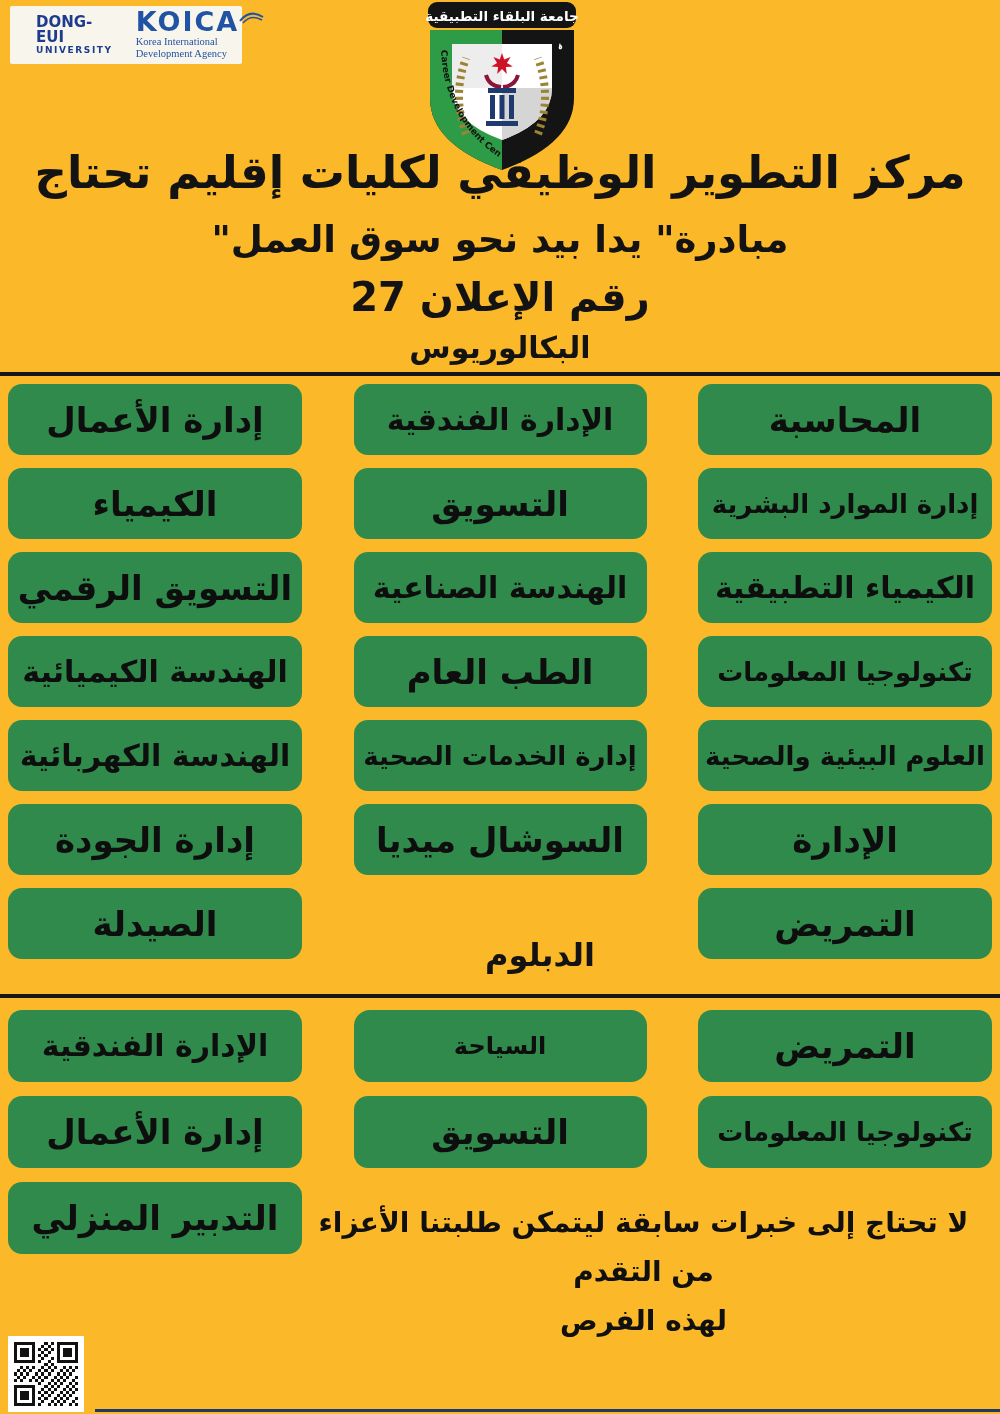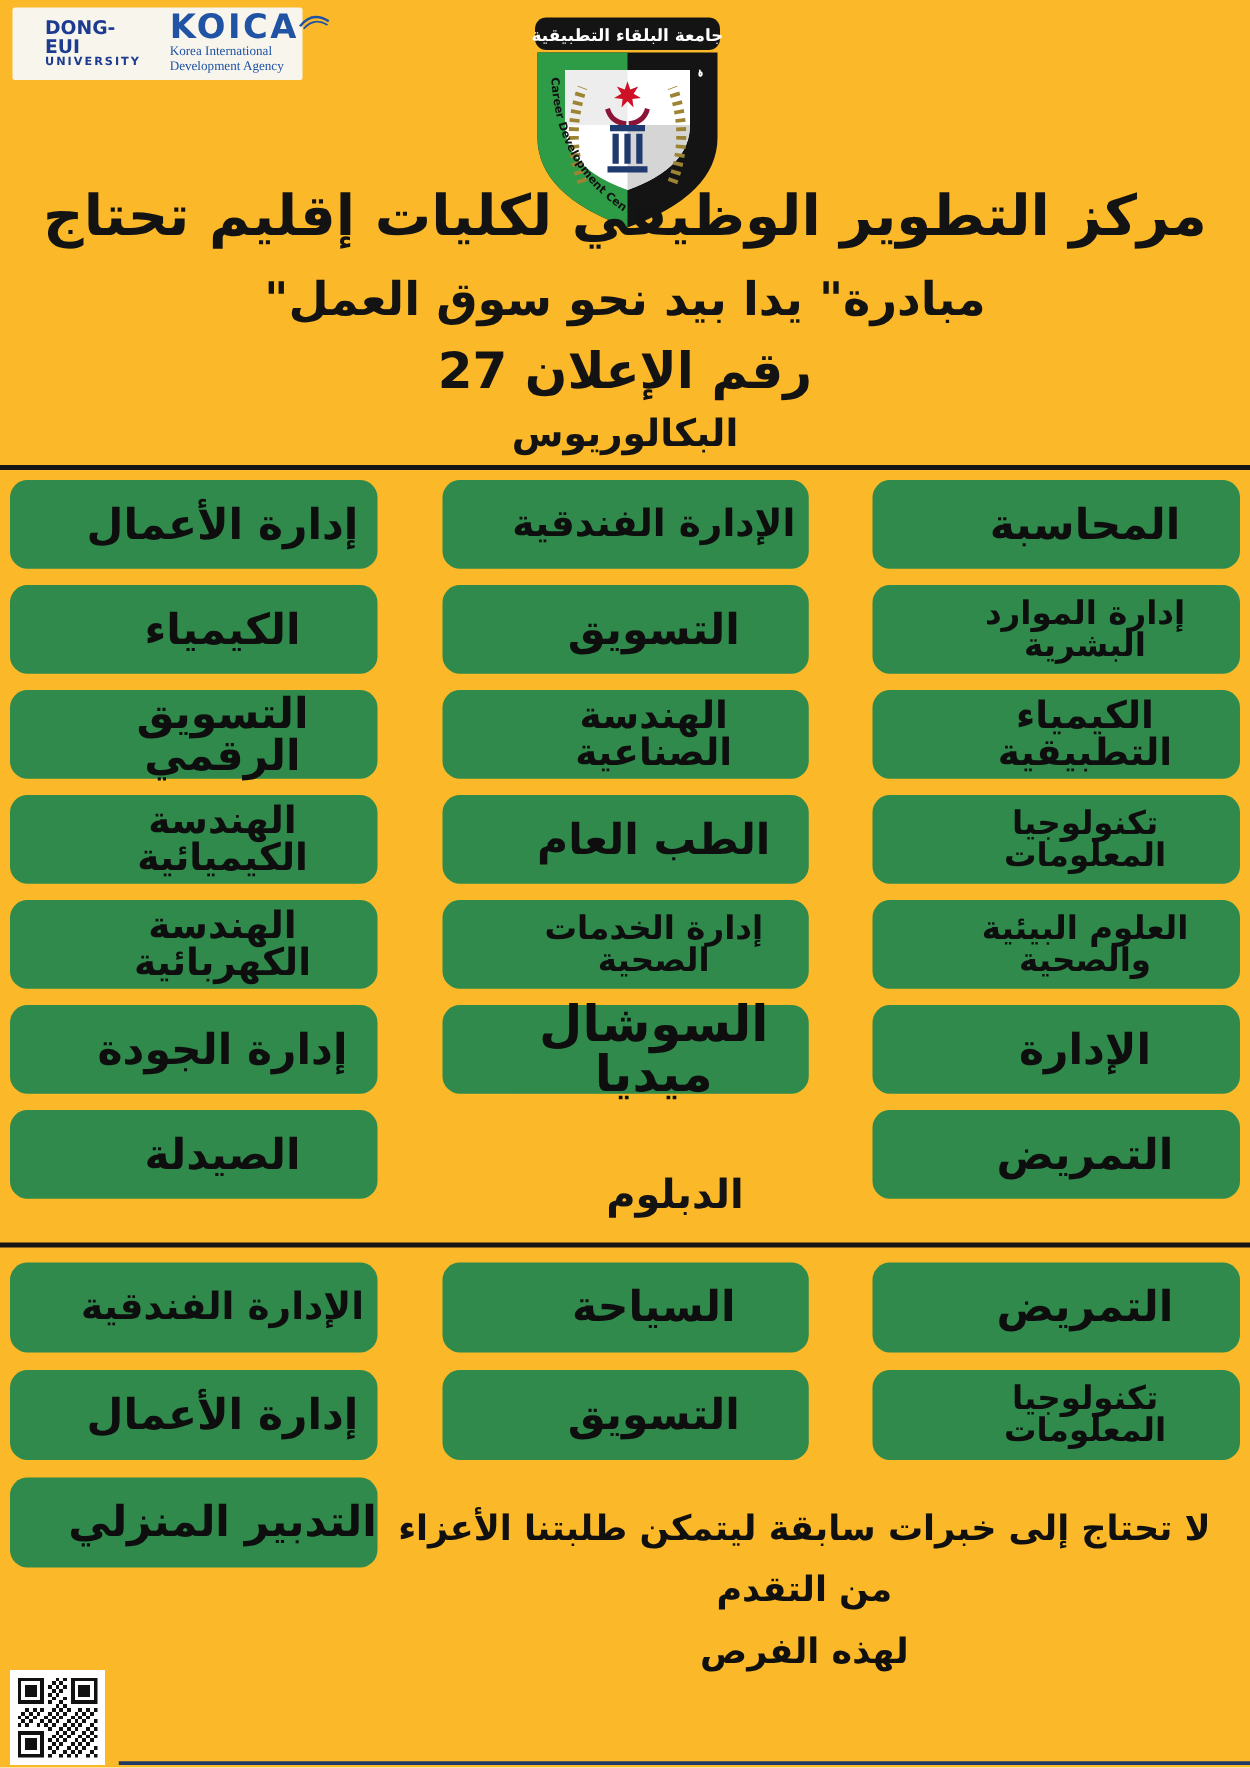--- a/index.html
+++ b/index.html
@@ -9,39 +9,39 @@
   
   .koica-box{position:absolute;left:10px;top:6px;width:232px;height:58px;background:#F8F5ED;
              border-radius:2px;display:flex;align-items:center;gap:21px;padding:4px 5px;box-sizing:border-box;}
   .deu-name{color:#1D3C8F;font-weight:bold;line-height:1.05;}
   .deu-name .l1{font-size:15px;}
   .deu-name .l2{font-size:9px;letter-spacing:1.6px;}
   .koica-col{display:flex;flex-direction:column;margin-left:2px;}
   .koica-row{display:flex;align-items:flex-start;}
   .koica-word{font-size:27px;font-weight:bold;color:#2053A4;letter-spacing:2px;line-height:0.9;}
   .koica-tag{font-family:"Liberation Serif",serif;font-size:10.5px;color:#2053A4;line-height:1.15;margin-top:2px;}
-  .bau-logo{position:absolute;left:400px;top:12px;width:190px;height:176px;}
+  .bau-logo{position:absolute;left:400px;top:0;width:190px;height:176px;}
 
   
   .h-center{position:absolute;left:0;width:100%;text-align:center;direction:rtl;font-weight:bold;color:#131313;}
   .title{top:146px;font-size:45px;}
   .subtitle{top:218px;font-size:37px;}
   .announce{top:274px;font-size:40px;}
   .bach-head{top:330px;font-size:30px;}
   .dip-head{top:936px;font-size:32px;margin-left:40px;}
   .divider{position:absolute;left:0;width:100%;height:4px;background:#161616;}
   .div1{top:372px;} .div2{top:994px;}
 
   
   .grid{position:absolute;left:8px;width:984px;display:grid;
         grid-template-columns:294px 293px 294px;justify-content:space-between;}
   .grid.bachelor{top:384px;grid-auto-rows:71px;row-gap:13px;}
   .grid.diploma{top:1010px;grid-auto-rows:72px;row-gap:14px;}
   .major{background:#2F8A4C;border-radius:14px;display:flex;align-items:center;justify-content:center;
-         direction:rtl;font-weight:bold;color:#0e0e0e;font-size:34px;text-align:center;line-height:1;padding-left:46px;}
+         direction:rtl;font-weight:bold;color:#0e0e0e;font-size:34px;text-align:center;line-height:1;}
   .c1{grid-column:1;} .c2{grid-column:2;} .c3{grid-column:3;}
 
   
   .footer{position:absolute;left:295px;right:8px;top:1198px;direction:rtl;text-align:center;
           font-weight:bold;font-size:28px;line-height:49px;color:#101010;}
   .qr{position:absolute;left:8px;top:1336px;width:76px;height:76px;background:#fff;
       padding:6px;box-sizing:border-box;}
   .qr svg{display:block;width:64px;height:64px;}
   .bottom-line{position:absolute;left:95px;right:0;bottom:2px;height:3px;background:#1F3864;}
 </style>
@@ -136,33 +136,33 @@
 
     <div class="major c1" style="font-size: 30px; text-align: center;">الهندسة الكيميائية</div>
     <div class="major c2" style="font-size: 34px;">الطب العام</div>
     <div class="major c3" style="font-size: 26px;">تكنولوجيا المعلومات</div>
 
     <div class="major c1" style="font-size: 30px;">الهندسة الكهربائية</div>
     <div class="major c2" style="font-size: 26px;">إدارة الخدمات الصحية</div>
     <div class="major c3" style="font-size: 26px;">العلوم البيئية والصحية</div>
 
     <div class="major c1" style="font-size: 34px;">إدارة الجودة</div>
-    <div class="major c2" style="font-size: 40px; text-align: center;">السوشال ميديا</div>
+    <div class="major c2" style="font-size: 34px; text-align: center;">السوشال ميديا</div>
     <div class="major c3" style="font-size: 34px;">الإدارة</div>
 
     <div class="major c1" style="font-size: 34px;">الصيدلة</div>
     <div class="major c3" style="font-size: 34px;">التمريض</div>
   </div>
 
   <div class="h-center dip-head">الدبلوم</div>
   <div class="divider div2"></div>
 
   <div class="grid diploma">
     <div class="major c1" style="font-size: 30px;">الإدارة الفندقية</div>
-    <div class="major c2" style="font-size: 34px;">السياحة</div>
+    <div class="major c2" style="font-size: 24px; border-radius: 16px;">السياحة</div>
     <div class="major c3" style="font-size: 34px;">التمريض</div>
 
     <div class="major c1" style="font-size: 34px;">إدارة الأعمال</div>
     <div class="major c2" style="font-size: 34px;">التسويق</div>
     <div class="major c3" style="font-size: 26px;">تكنولوجيا المعلومات</div>
 
     <div class="major c1" style="font-size: 34px;">التدبير المنزلي</div>
   </div>
 
   <div class="footer">

